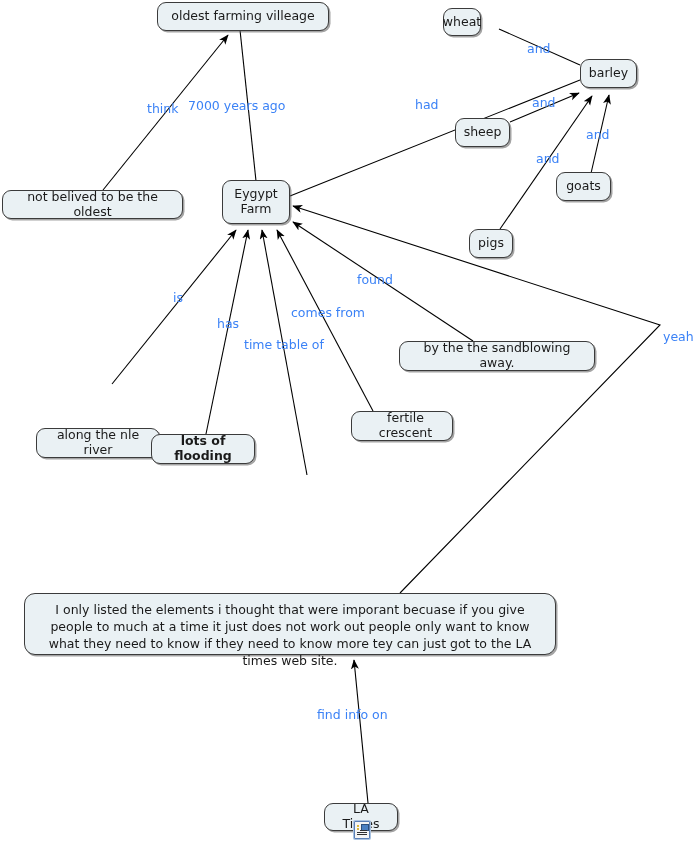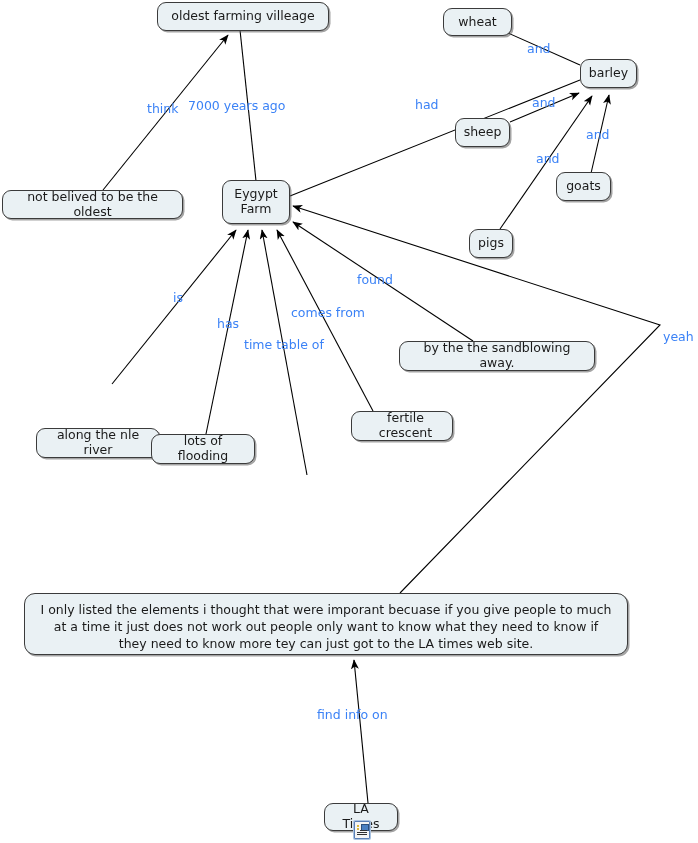--- a/index.html
+++ b/index.html
@@ -125,45 +125,45 @@
       <line x1="473" y1="341" x2="293" y2="222" marker-end="url(#ah)"></line>
 
       <polyline points="400,593 660,325 293,206" marker-end="url(#ah)"></polyline>
 
       <line x1="368" y1="803" x2="354" y2="660" marker-end="url(#ah)"></line>
     </g>
   </svg>
 
   <div class="node" style="left:157px; top:2px; width:172px; height:29px;">oldest farming villeage</div>
 
-  <div class="node" style="left:443px; top:8px; width:69px; height:28px;">wheat</div>
+  <div class="node" style="left:443px; top:8px; width:38px; height:28px;">wheat</div>
 
   <div class="node" style="left:580px; top:59px; width:57px; height:29px;">barley</div>
 
   <div class="node" style="left:455px; top:118px; width:55px; height:29px;">sheep</div>
 
   <div class="node" style="left:556px; top:172px; width:55px; height:29px;">goats</div>
 
   <div class="node" style="left:469px; top:229px; width:44px; height:29px;">pigs</div>
 
   <div class="node" style="left:2px; top:190px; width:181px; height:29px;">not belived to be the oldest</div>
 
   <div class="node" style="left:222px; top:180px; width:68px; height:44px;">Eygypt
 Farm</div>
 
   <div class="node" style="left:399px; top:341px; width:196px; height:30px;">by the the sandblowing away.</div>
 
   <div class="node" style="left:36px; top:384px; width:124px; height:30px;margin-top:44px;">along the nle river</div>
 
   <div class="node" style="left:351px; top:411px; width:102px; height:30px;padding-left:16px;">fertile crescent</div>
 
-  <div class="node" style="left:151px; top:434px; width:104px; height:30px;">lots of flooding</div>
+  <div class="node" style="left:151px; top:434px; width:104px; height:30px;font-weight:bold;">lots of flooding</div>
 
 
-  <div class="node big" style="left:24px; top:593px; width:604px; height:62px;">I only listed the elements i thought that were imporant becuase if you give people to much at a time it just does not work out people only want to know what they need to know if they need to know more tey can just got to the LA times web site.</div>
+  <div class="node big" style="left:24px; top:593px; width:532px; height:62px;">I only listed the elements i thought that were imporant becuase if you give people to much at a time it just does not work out people only want to know what they need to know if they need to know more tey can just got to the LA times web site.</div>
 
   <div class="node" style="left:324px; top:803px; width:74px; height:28px;">
     <span>LA Times</span>
     <span class="res-icon">
       <i class="bul"></i><i class="bul2"></i><i class="thumb"></i>
       <i class="ln1"></i><i class="ln2"></i><i class="ln3"></i>
     </span>
   </div>
 
   <div class="edge-label" style="left:147px; top:101px;">think</div>

